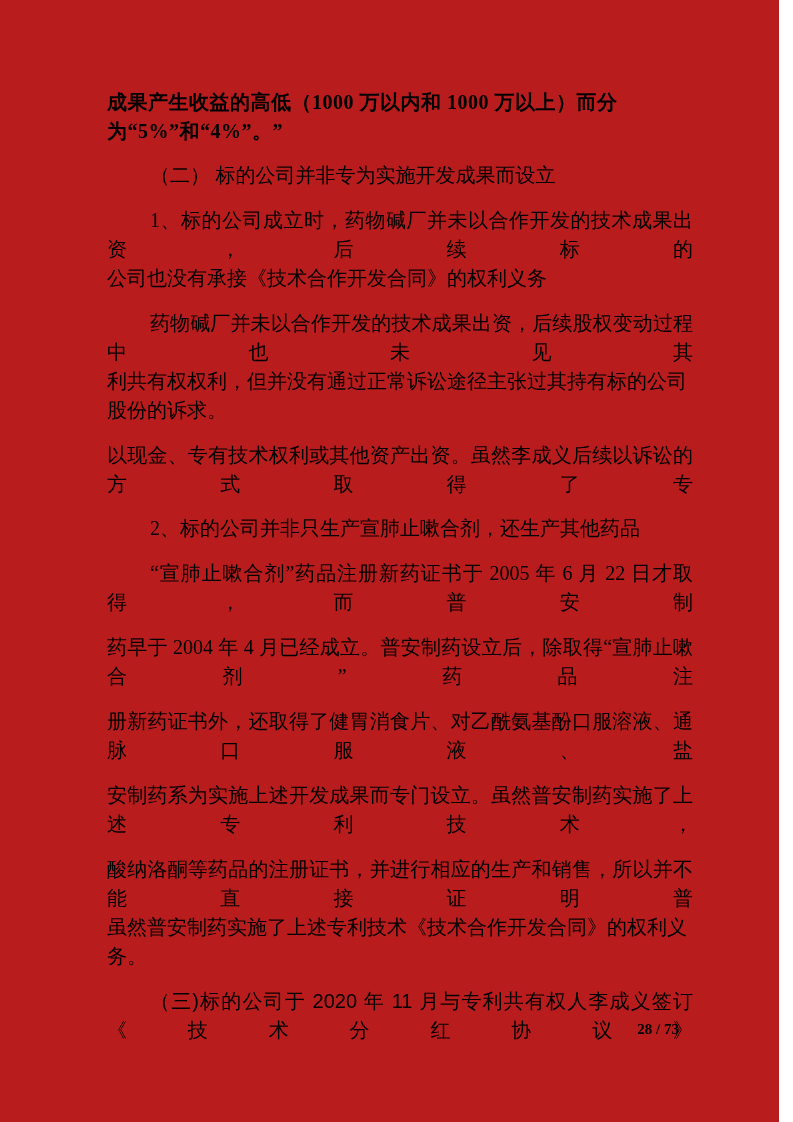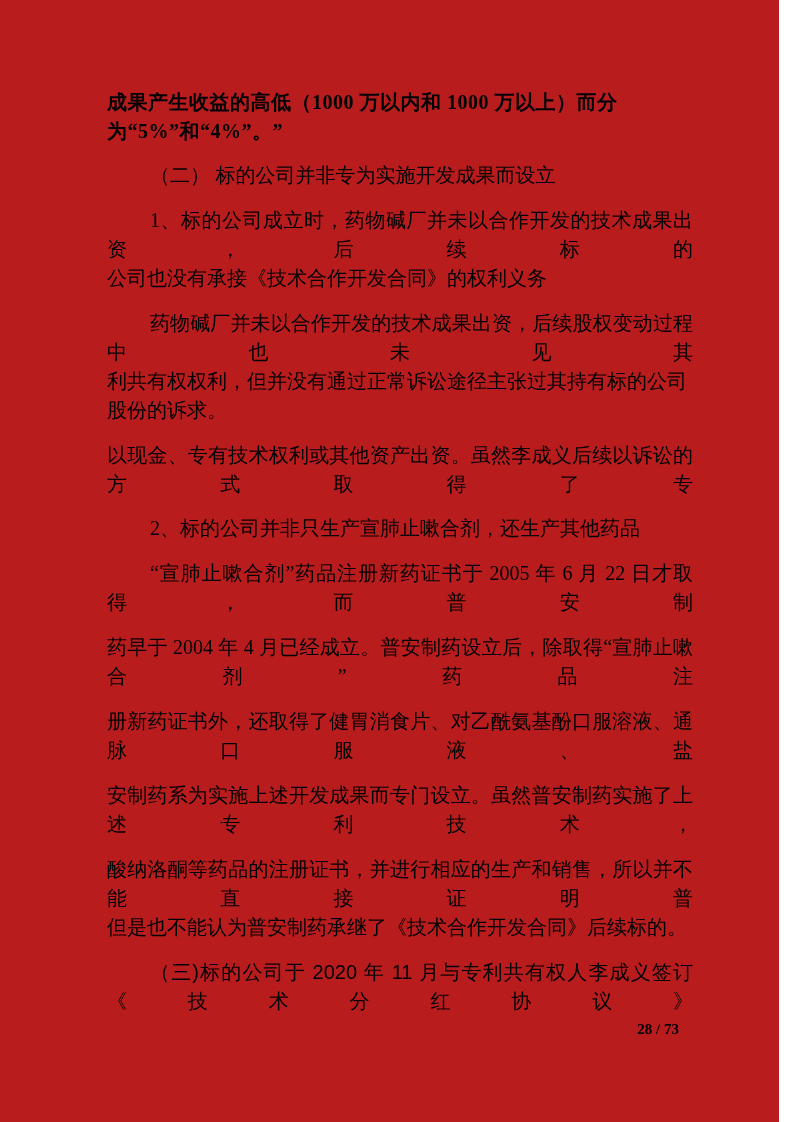--- a/index.html
+++ b/index.html
@@ -81,20 +81,20 @@
       </div>
       <div class="block body">
         <div class="line first">2、标的公司并非只生产宣肺止嗽合剂，还生产其他药品</div>
       </div>
       <div class="block body">
         <div class="line just first">“宣肺止嗽合剂”药品注册新药证书于 2005 年 6 月 22 日才取得，而普安制</div>
         <div class="line just">药早于 2004 年 4 月已经成立。普安制药设立后，除取得“宣肺止嗽合剂”药品注</div>
         <div class="line just">册新药证书外，还取得了健胃消食片、对乙酰氨基酚口服溶液、通脉口服液、盐</div>
         <div class="line just">安制药系为实施上述开发成果而专门设立。虽然普安制药实施了上述专利技术，</div>
         <div class="line just">酸纳洛酮等药品的注册证书，并进行相应的生产和销售，所以并不能直接证明普</div>
-        <div class="line">但是也不能认为普安制药承继了《技术合作开发合同》后续标的。</div>
+        <div class="line">虽然普安制药实施了上述专利技术《技术合作开发合同》的权利义务。</div>
       </div>
       <div class="block heading">
         <div class="line just first">（三)标的公司于 2020 年 11 月与专利共有权人李成义签订《技术分红协议》</div>
       </div>
     </div>
   <div class="footer">28 / 73</div>
 </div>
 
 </body></html>

